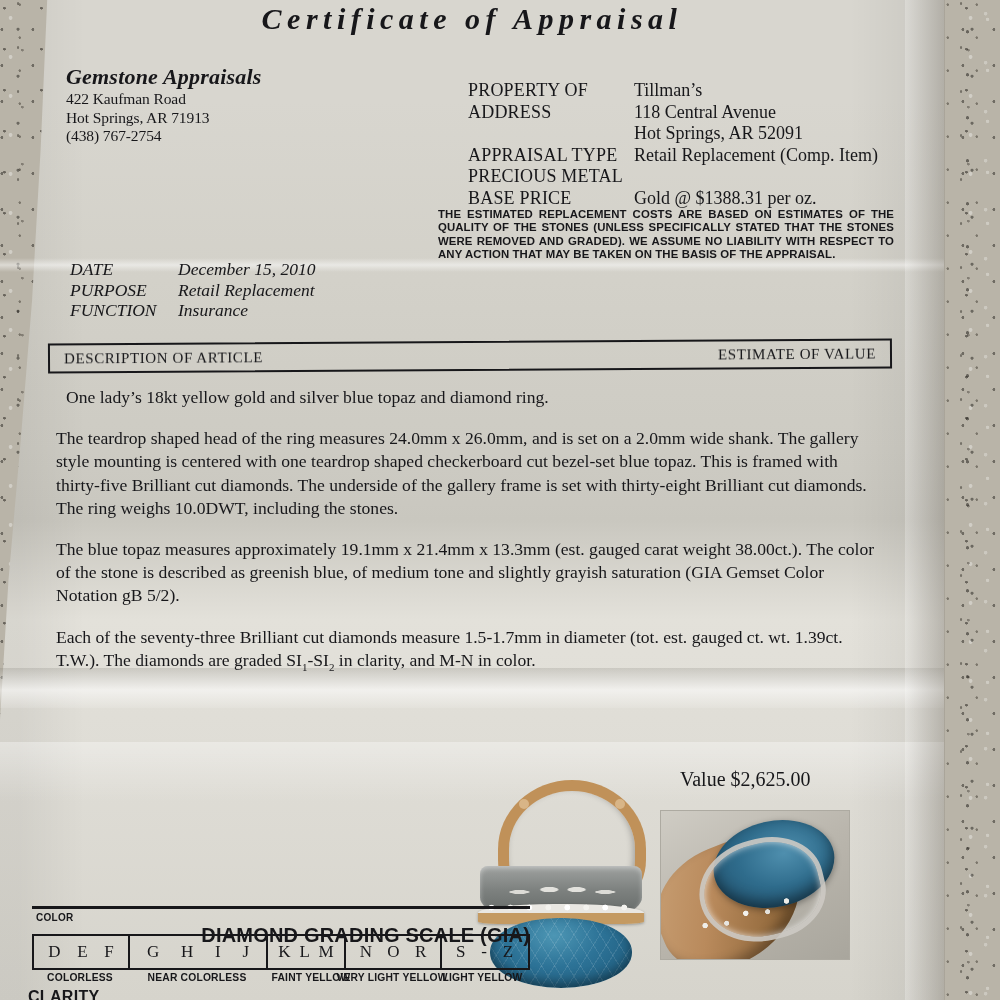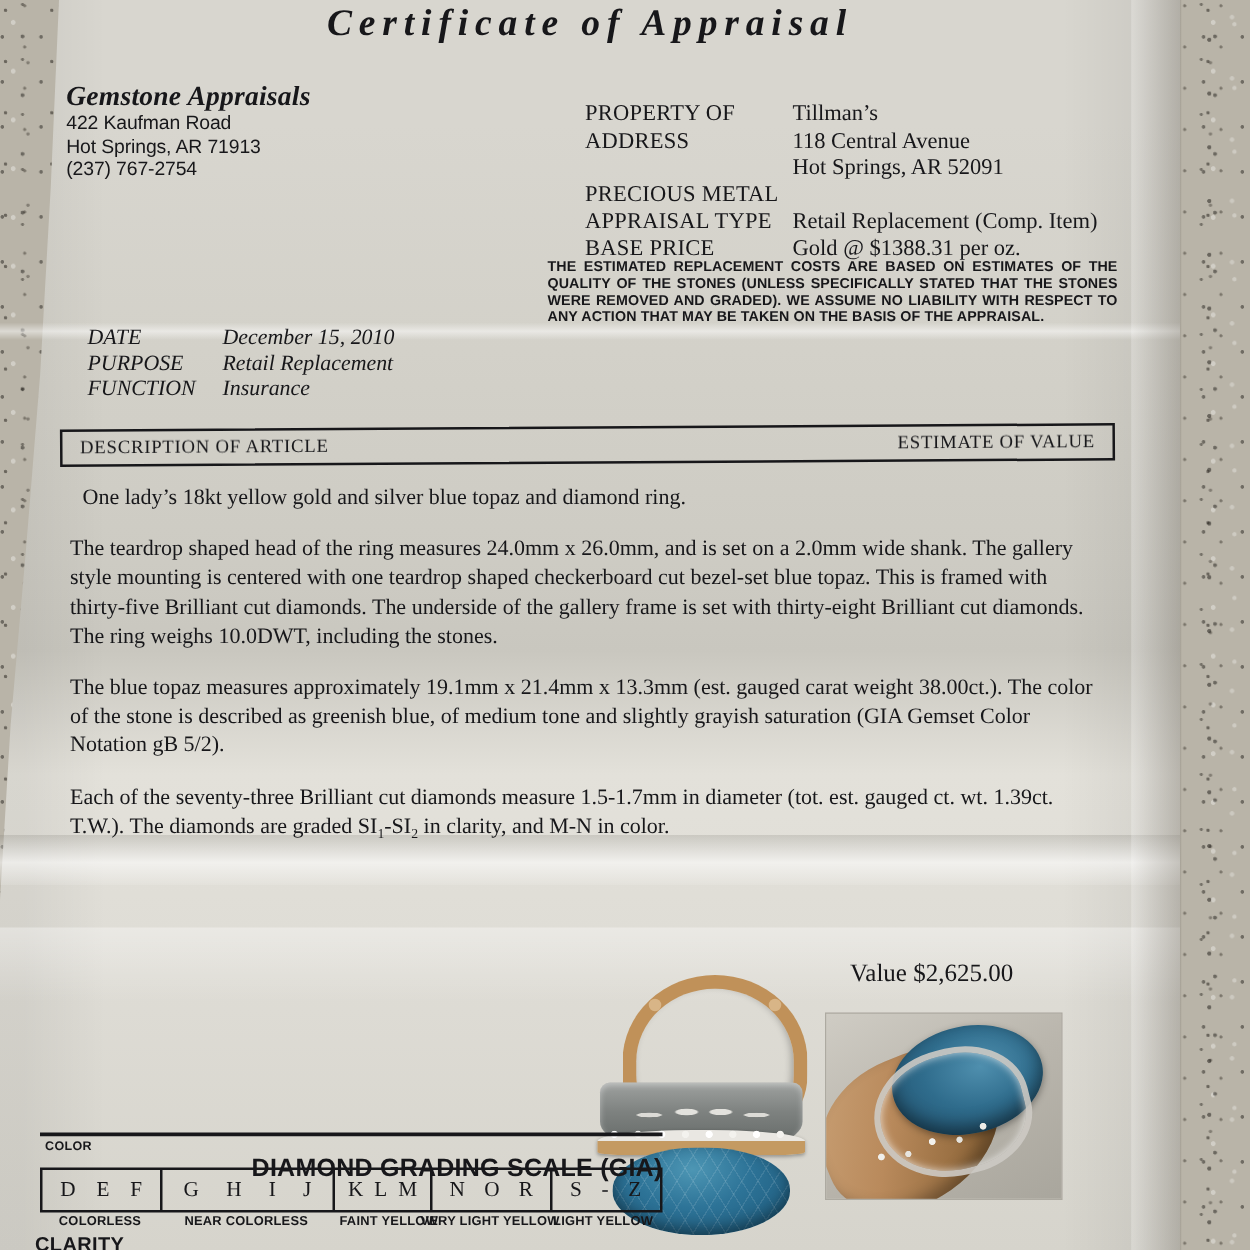--- a/index.html
+++ b/index.html
@@ -57,23 +57,23 @@
   #content{position:absolute;inset:0;color:#17171a;}
 
   
   .title{
     position:absolute;left:0;top:2px;width:944px;text-align:center;
     font-family:"Liberation Serif",serif;font-weight:bold;font-style:italic;
     font-size:30px;letter-spacing:5.5px;
   }
 
   
-  .company{position:absolute;left:53px;top:64px;}
+  .company{position:absolute;left:66px;top:64px;}
   .company-name{font-family:"Liberation Serif",serif;font-weight:bold;font-style:italic;font-size:22px;letter-spacing:.2px;}
-  .company-line{font-family:Liberation Sans, sans-serif;font-size:15.5px;line-height:18.5px;letter-spacing:-.1px;}
+  .company-line{font-family:Liberation Serif, serif;font-size:15.5px;line-height:18.5px;letter-spacing:-.1px;}
 
   
   .info{position:absolute;left:468px;top:80px;width:440px;
         font-size:18px;line-height:21.5px;}
   .info-row{display:flex;}
   .info-label{width:166px;flex:0 0 166px;letter-spacing:.2px;}
   .info-value{flex:1;}
   .info-sub{margin-left:166px;}
 
   
@@ -240,40 +240,40 @@
 <div id="edgeshade"></div>
 
 <div id="content">
 
   <div class="title blur-soft">Certificate of Appraisal</div>
 
   <div class="company">
     <div class="company-name blur-soft">Gemstone Appraisals</div>
     <div class="company-line">422 Kaufman Road</div>
     <div class="company-line">Hot Springs, AR 71913</div>
-    <div class="company-line">(237) 767-2754</div>
+    <div class="company-line">(438) 767-2754</div>
   </div>
 
   <div class="info blur-soft">
     <div class="info-row">
       <div class="info-label">PROPERTY OF</div>
       <div class="info-value">Tillman’s</div>
     </div>
     <div class="info-row">
       <div class="info-label">ADDRESS</div>
       <div class="info-value">118 Central Avenue</div>
     </div>
     <div class="info-sub">Hot Springs, AR 52091</div>
     <div class="info-row">
+      <div class="info-label">APPRAISAL TYPE</div>
+      <div class="info-value">Retail Replacement (Comp. Item)</div>
+    </div>
+    <div class="info-row">
       <div class="info-label">PRECIOUS METAL</div>
       <div class="info-value"></div>
-    </div>
-    <div class="info-row">
-      <div class="info-label">APPRAISAL TYPE</div>
-      <div class="info-value">Retail Replacement (Comp. Item)</div>
     </div>
     <div class="info-row">
       <div class="info-label">BASE  PRICE</div>
       <div class="info-value">Gold @ $1388.31 per oz.</div>
     </div>
   </div>
 
   <div class="disclaimer blur-soft">THE ESTIMATED REPLACEMENT COSTS ARE BASED ON ESTIMATES OF THE QUALITY OF THE STONES (UNLESS SPECIFICALLY STATED THAT THE STONES WERE REMOVED AND GRADED). WE ASSUME NO LIABILITY WITH RESPECT TO ANY ACTION THAT MAY BE TAKEN ON THE BASIS OF THE APPRAISAL.</div>
 
   <div class="dates blur-soft">

